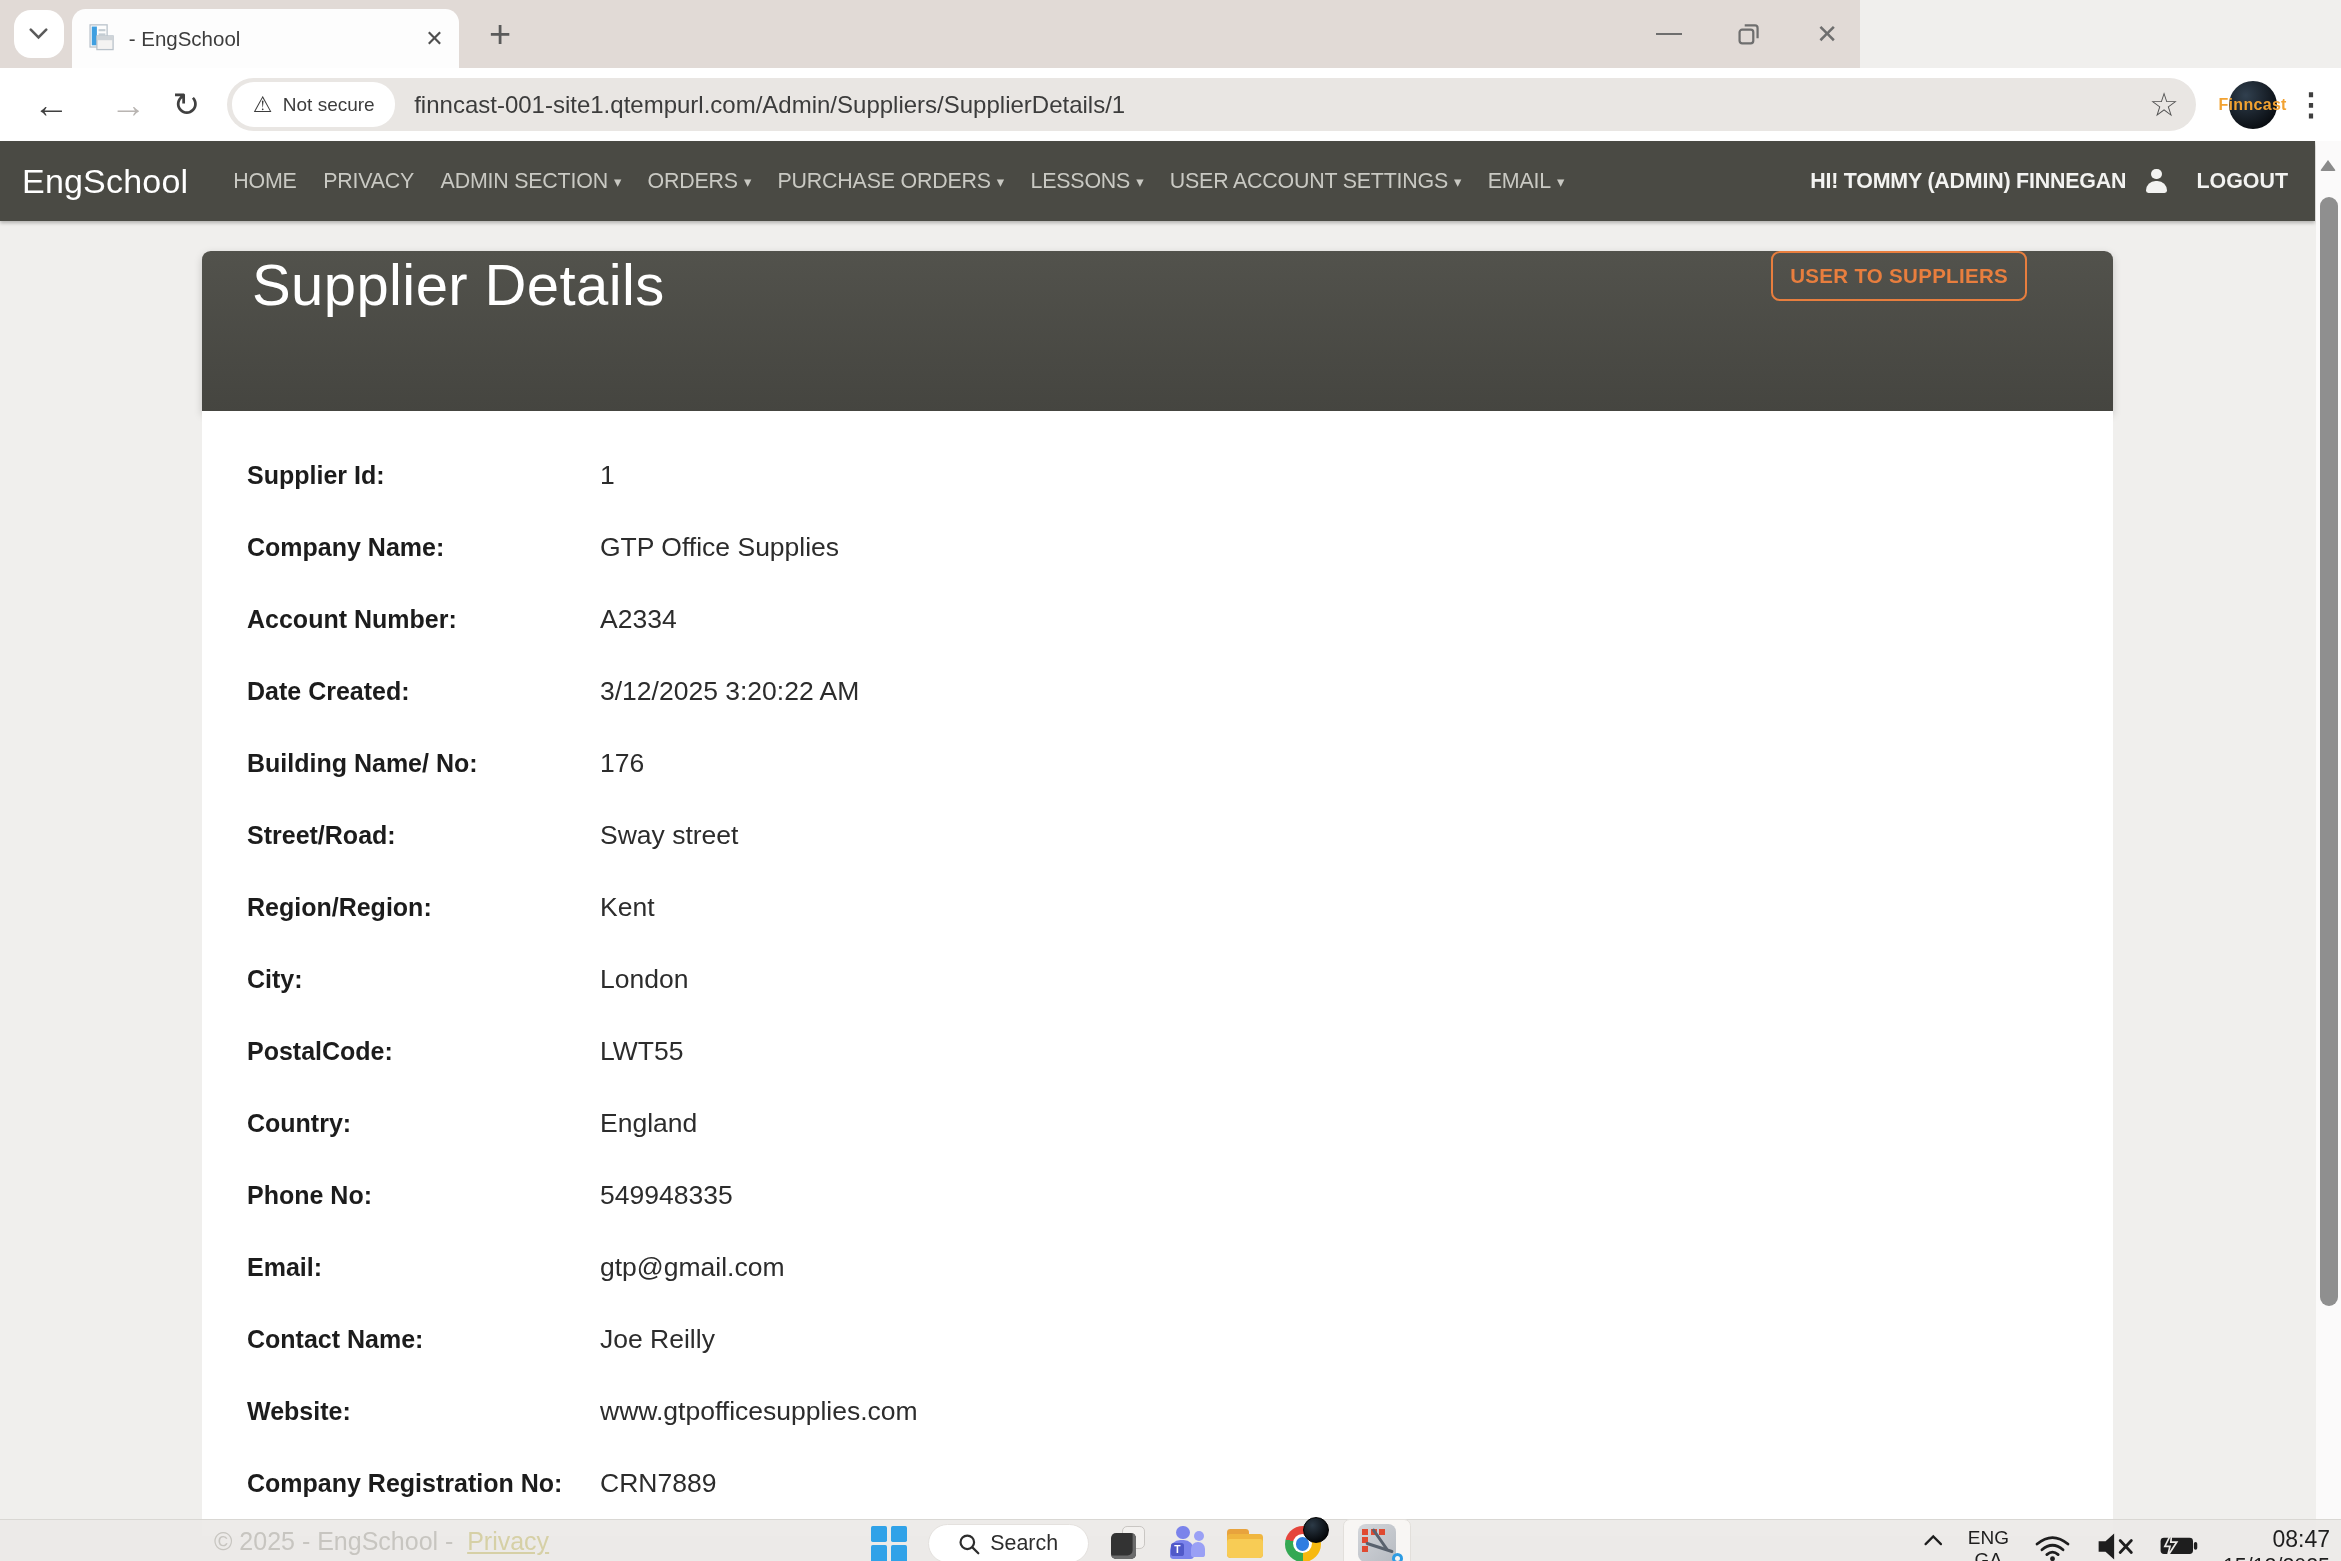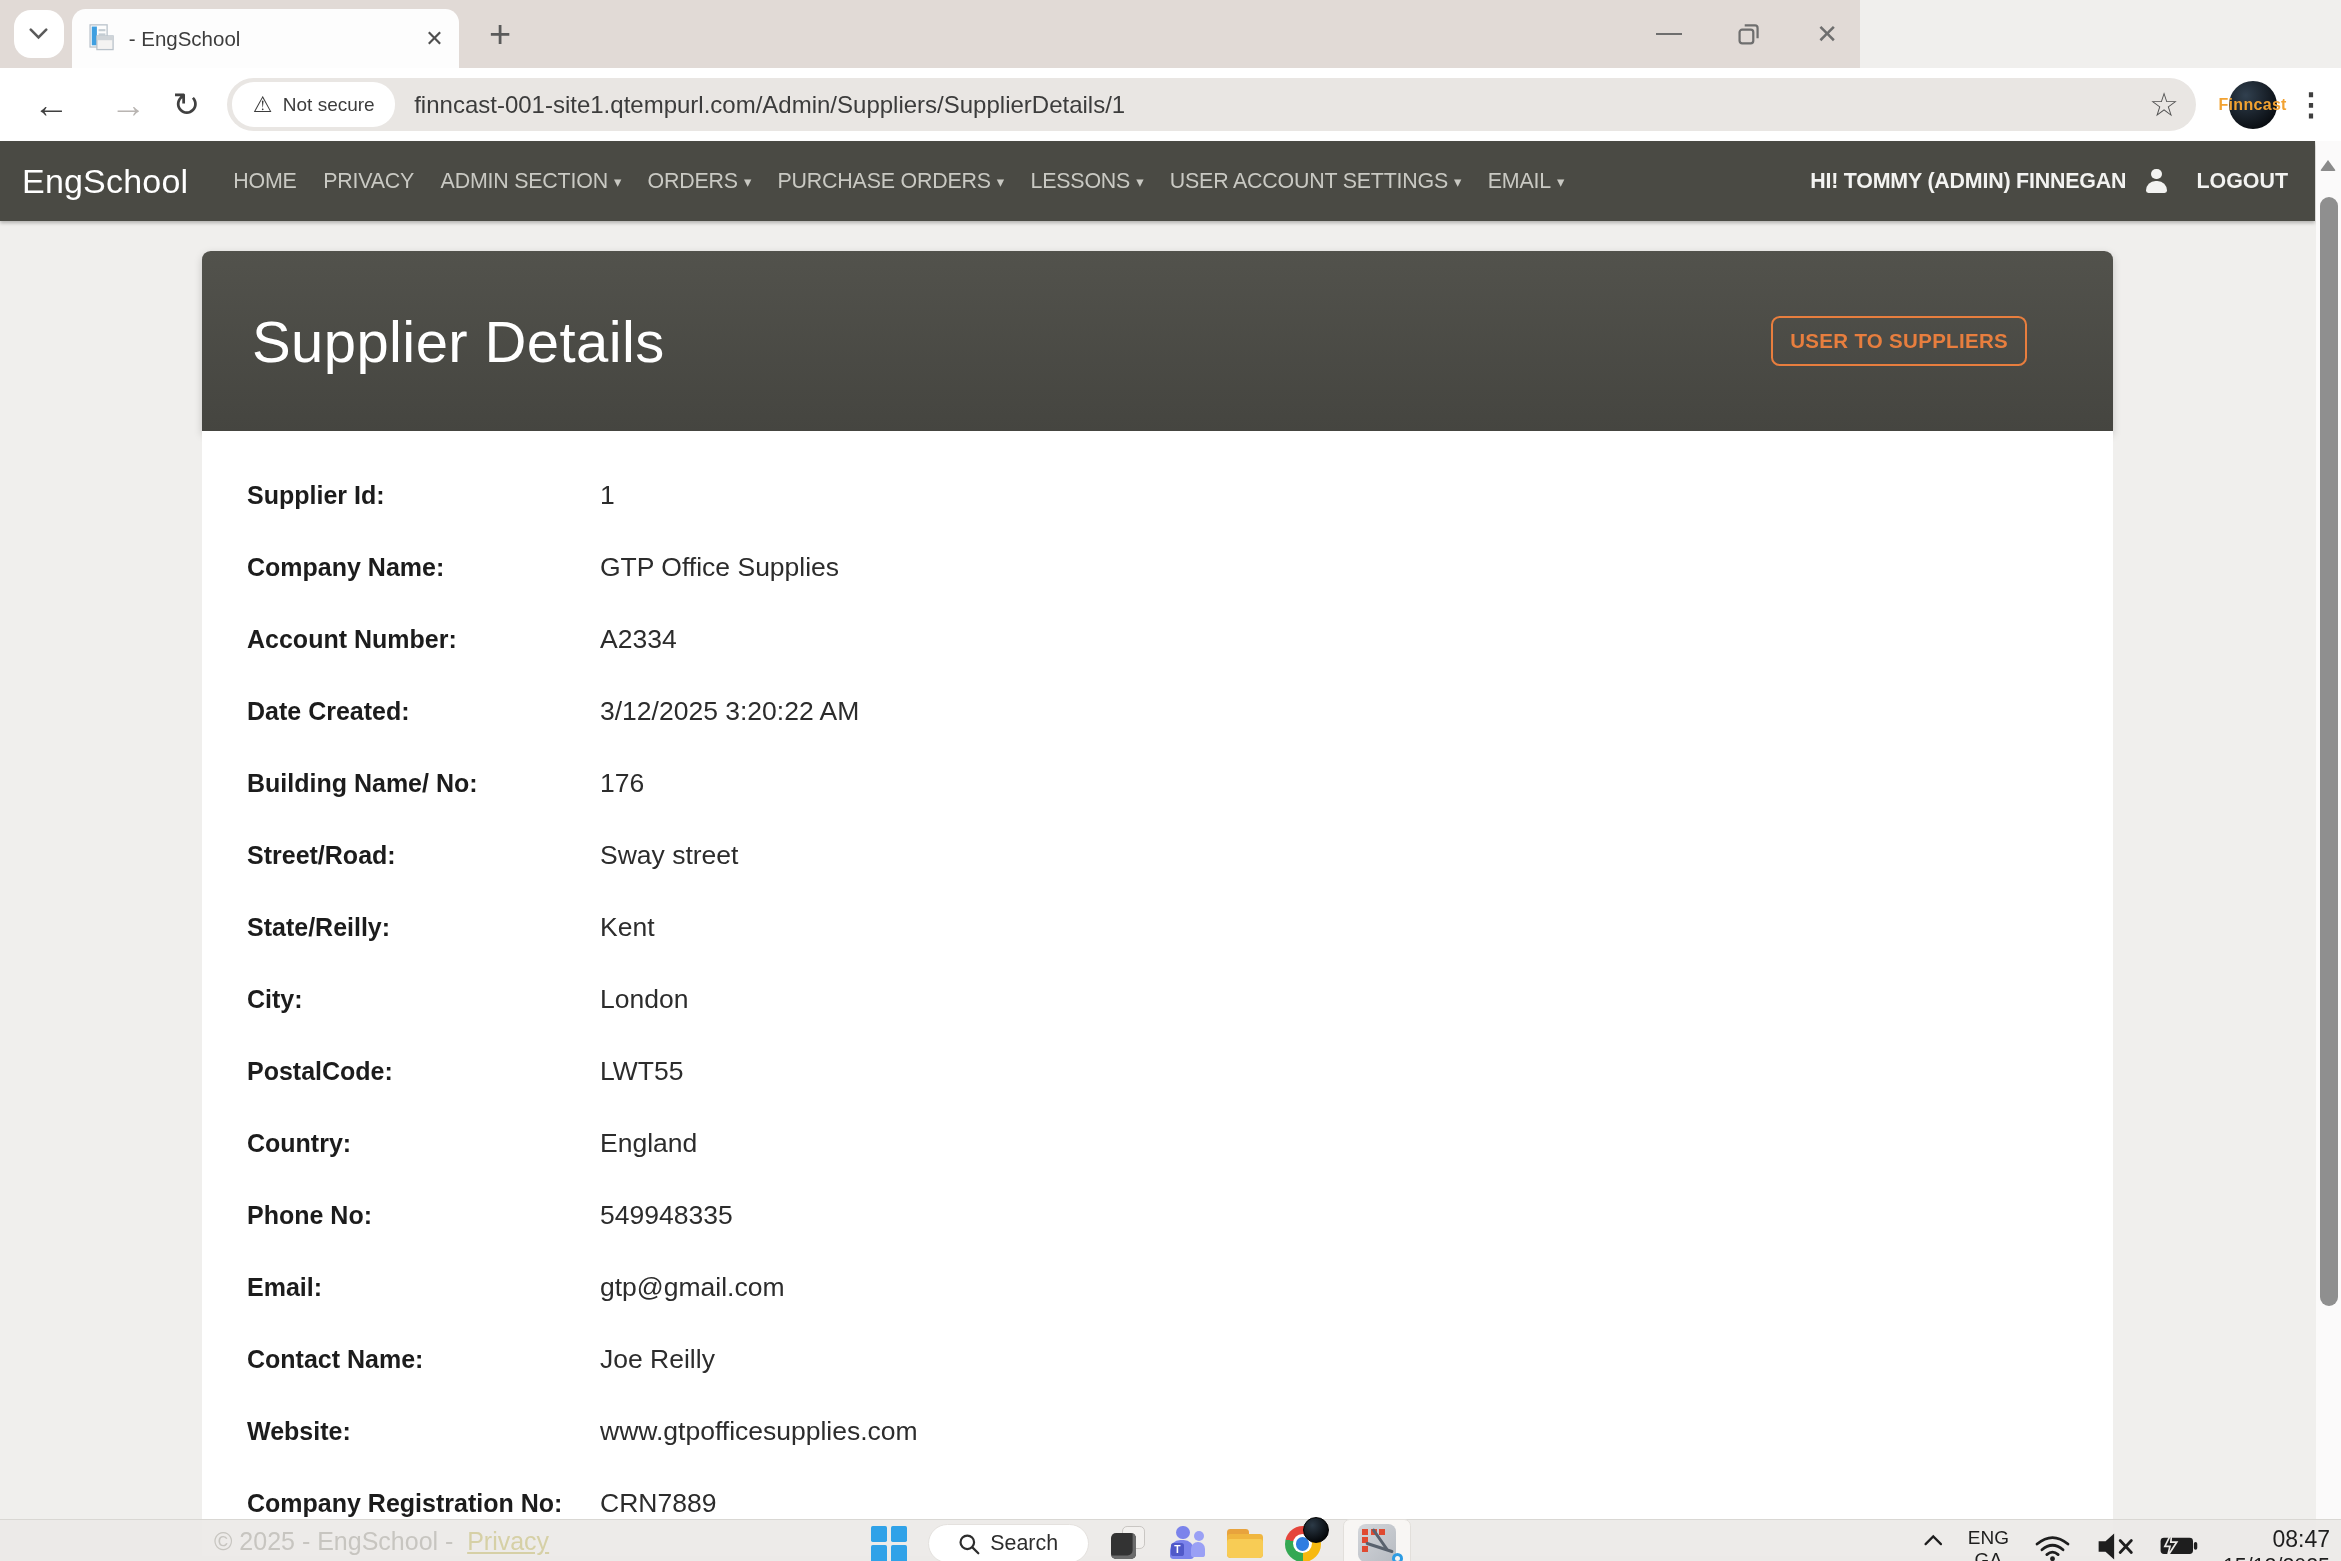--- a/index.html
+++ b/index.html
@@ -40,21 +40,21 @@
   .nav-link .caret{font-size:14.6px;margin-left:6px;color:#c9c9c3}
   .nav-right{margin-left:auto;display:flex;gap:19px}
   .greeting{color:#f3f3f1;font-size:21.4px;font-weight:bold;letter-spacing:-0.2px;white-space:nowrap}
   .person{position:relative;width:22px;height:24px;margin-right:1.7px}
   .person::before{content:"";position:absolute;left:6px;top:0;width:10.3px;height:10.3px;border-radius:50%;background:#f3f3f1}
   .person::after{content:"";position:absolute;left:0.9px;top:12px;width:20.5px;height:12px;border-radius:10.3px 10.3px 2.6px 2.6px;background:#f3f3f1}
   .logout{color:#f3f3f1;font-size:21.4px;font-weight:bold;margin-left:8.6px}
 
   
   .card{position:absolute;left:202px;top:251px;width:1911px}
-  .card-header{height:180px;background:linear-gradient(180deg,#52524c 0%,#454540 100%);border-radius:8.6px 8.6px 0 0;display:flex;align-items:center;padding:0 86px 0 50px;box-shadow:0 3.4px 8.6px rgba(0,0,0,.18)}
+  .card-header{height:160px;background:linear-gradient(180deg,#52524c 0%,#454540 100%);border-radius:8.6px 8.6px 0 0;display:flex;padding:0 86px 0 50px;box-shadow:0 3.4px 8.6px rgba(0,0,0,.18)}
   .page-title{color:#fff;font-size:58px;font-weight:400;letter-spacing:0.4px}
   .back-btn{margin-left:auto;height:50px;border:2.6px solid #e87e3e;border-radius:8.6px;background:transparent;color:#e87e3e;font-size:20.5px;font-weight:bold;letter-spacing:0.3px;padding:0 17px;font-family:"Liberation Sans",sans-serif}
   .card-body{background:#fff;min-height:1100px;padding:28px 34px 17px 45px}
   .drow{display:flex;align-items:center;height:72px}
   .dlabel{width:353px;font-size:25px;font-weight:bold;color:#1c1c1c;flex:0 0 auto}
   .dvalue{font-size:26.5px;color:#2c2c2c}
 
   .footer{position:absolute;left:214px;top:1527px;font-size:25px;color:#c7c5c0;z-index:3;white-space:nowrap}
   .footer .privacy{color:#d6d0a6;text-decoration:underline;margin-left:6.8px}
 
@@ -219,21 +219,21 @@
           </div>
           <div class="drow">
             <div class="dlabel">Building Name/ No:</div>
             <div class="dvalue">176</div>
           </div>
           <div class="drow">
             <div class="dlabel">Street/Road:</div>
             <div class="dvalue">Sway street</div>
           </div>
           <div class="drow">
-            <div class="dlabel">State/Reilly:</div>
+            <div class="dlabel">Region/Region:</div>
             <div class="dvalue">Kent</div>
           </div>
           <div class="drow">
             <div class="dlabel">City:</div>
             <div class="dvalue">London</div>
           </div>
           <div class="drow">
             <div class="dlabel">PostalCode:</div>
             <div class="dvalue">LWT55</div>
           </div>

